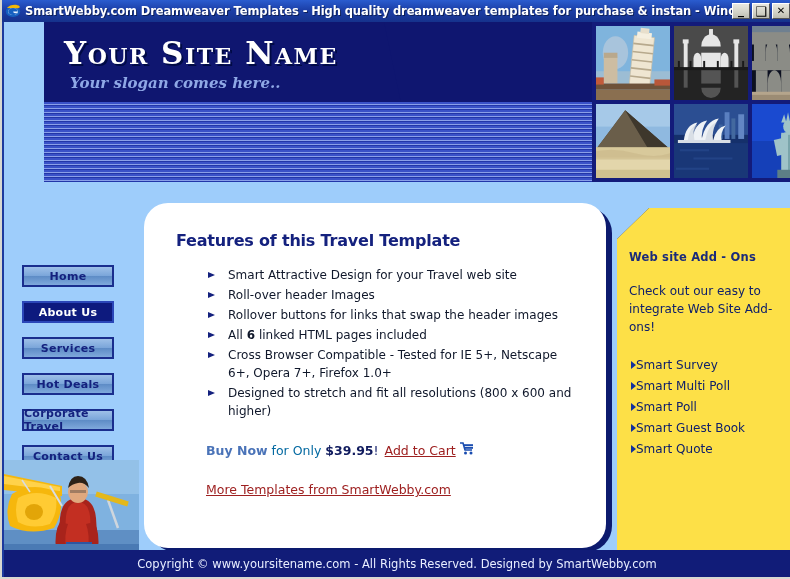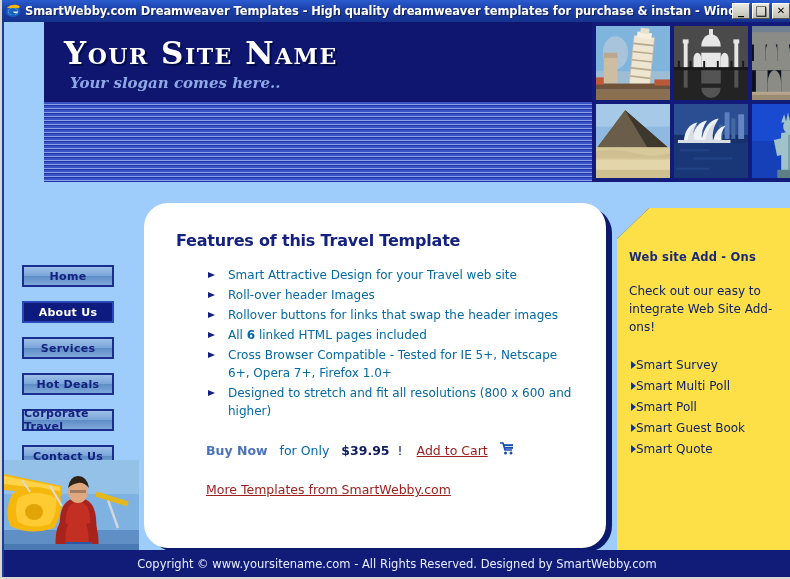--- a/index.html
+++ b/index.html
@@ -149,32 +149,32 @@
   #card-inner{padding:28px 34px 0 32px;}
   #card-title{
     color:#14217e;font-size:16px;font-weight:bold;
     font-family:"DejaVu Sans", sans-serif;margin:0 0 16px 0;letter-spacing:-0.2px;
   }
   ul#features{
     list-style:none;margin:0 0 0 30px;padding:0;
   }
   ul#features li{
     position:relative;padding-left:22px;margin-bottom:2px;
-    color:#0369a1;font-size:12px;line-height:18px;
+    color:#0f172a;font-size:12px;line-height:18px;
     font-family:"DejaVu Sans", sans-serif;
   }
   ul#features li:before{
     content:"";position:absolute;left:2px;top:6px;
     width:0;height:0;border-left:7px solid #14217e;
     border-top:3.5px solid transparent;border-bottom:3.5px solid transparent;
   }
   ul#features li b{font-weight:bold;}
   #buyline{
     margin:22px 0 0 30px;font-size:12.5px;color:#16226e;
-    font-family:"DejaVu Sans", sans-serif;display:flex;align-items:center;gap:8px;
+    font-family:"DejaVu Sans", sans-serif;display:flex;align-items:center;gap:0;
   }
   #buynow{color:#4a73b8;font-weight:bold;}
   #foronly{color:#0369a1;margin:0 4px;}
   #price{color:#101b5e;font-weight:bold;}
   #excl{color:#16226e;margin-right:6px;}
   #addtocart{color:#9e2020;text-decoration:underline;cursor:pointer;}
   #cart-icon{margin-left:3px;display:inline-block;}
   #moretemplates{
     margin:24px 0 0 30px;font-size:12.5px;
     color:#9e2020;text-decoration:underline;cursor:pointer;

